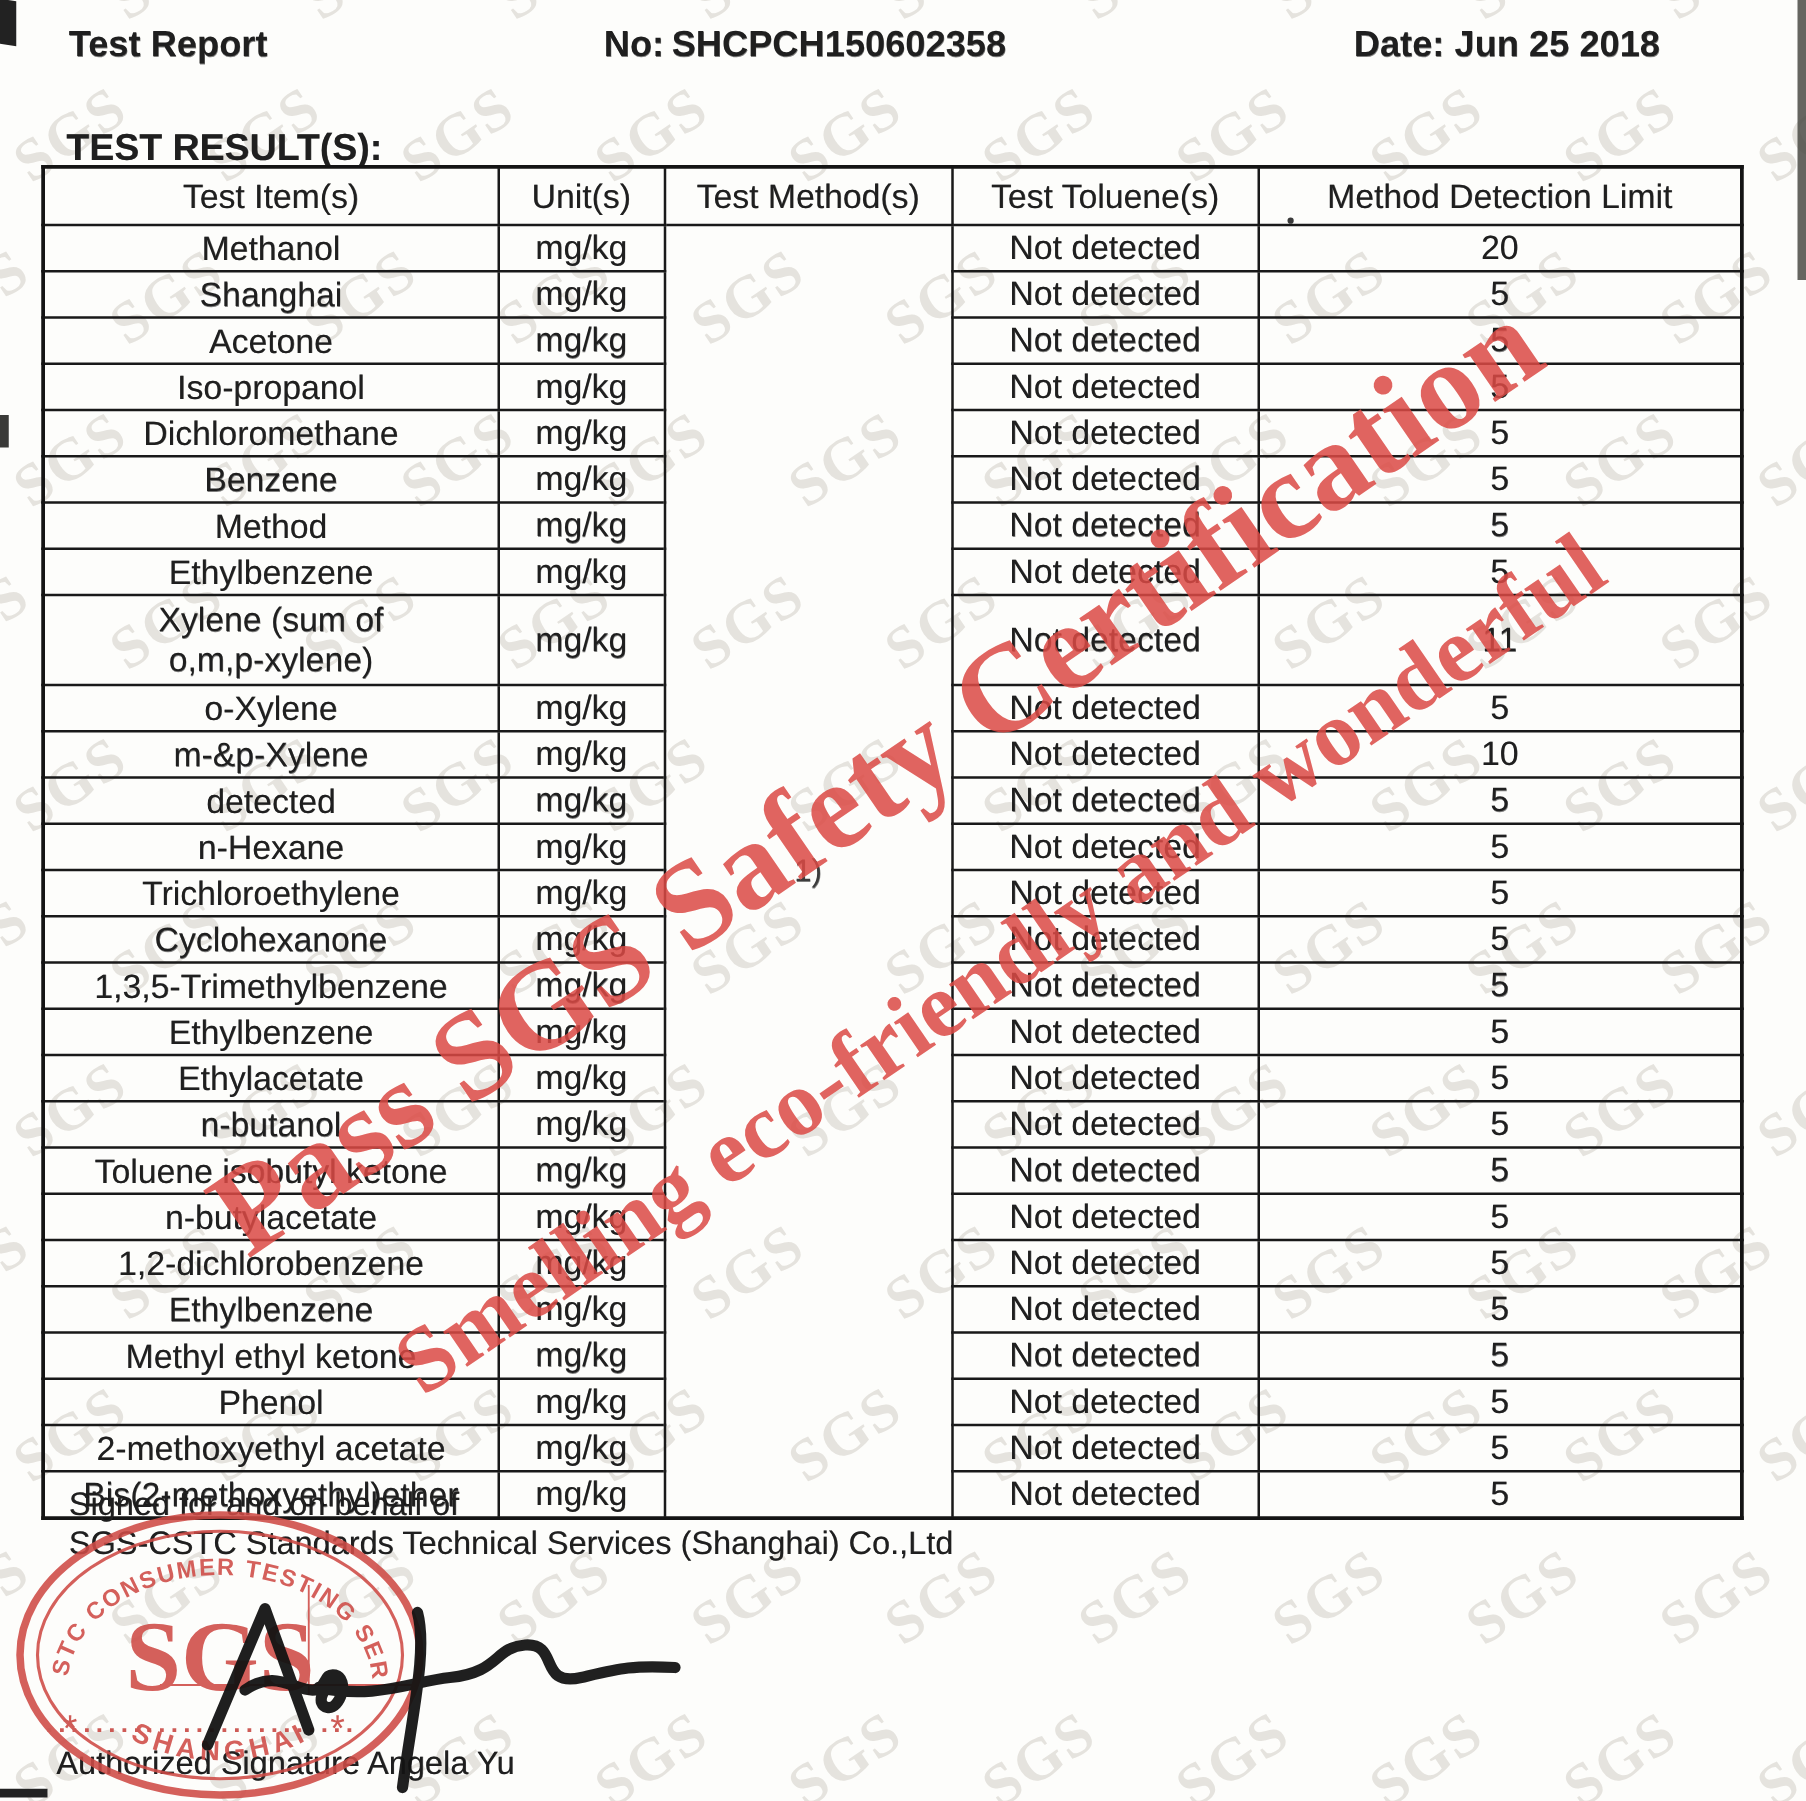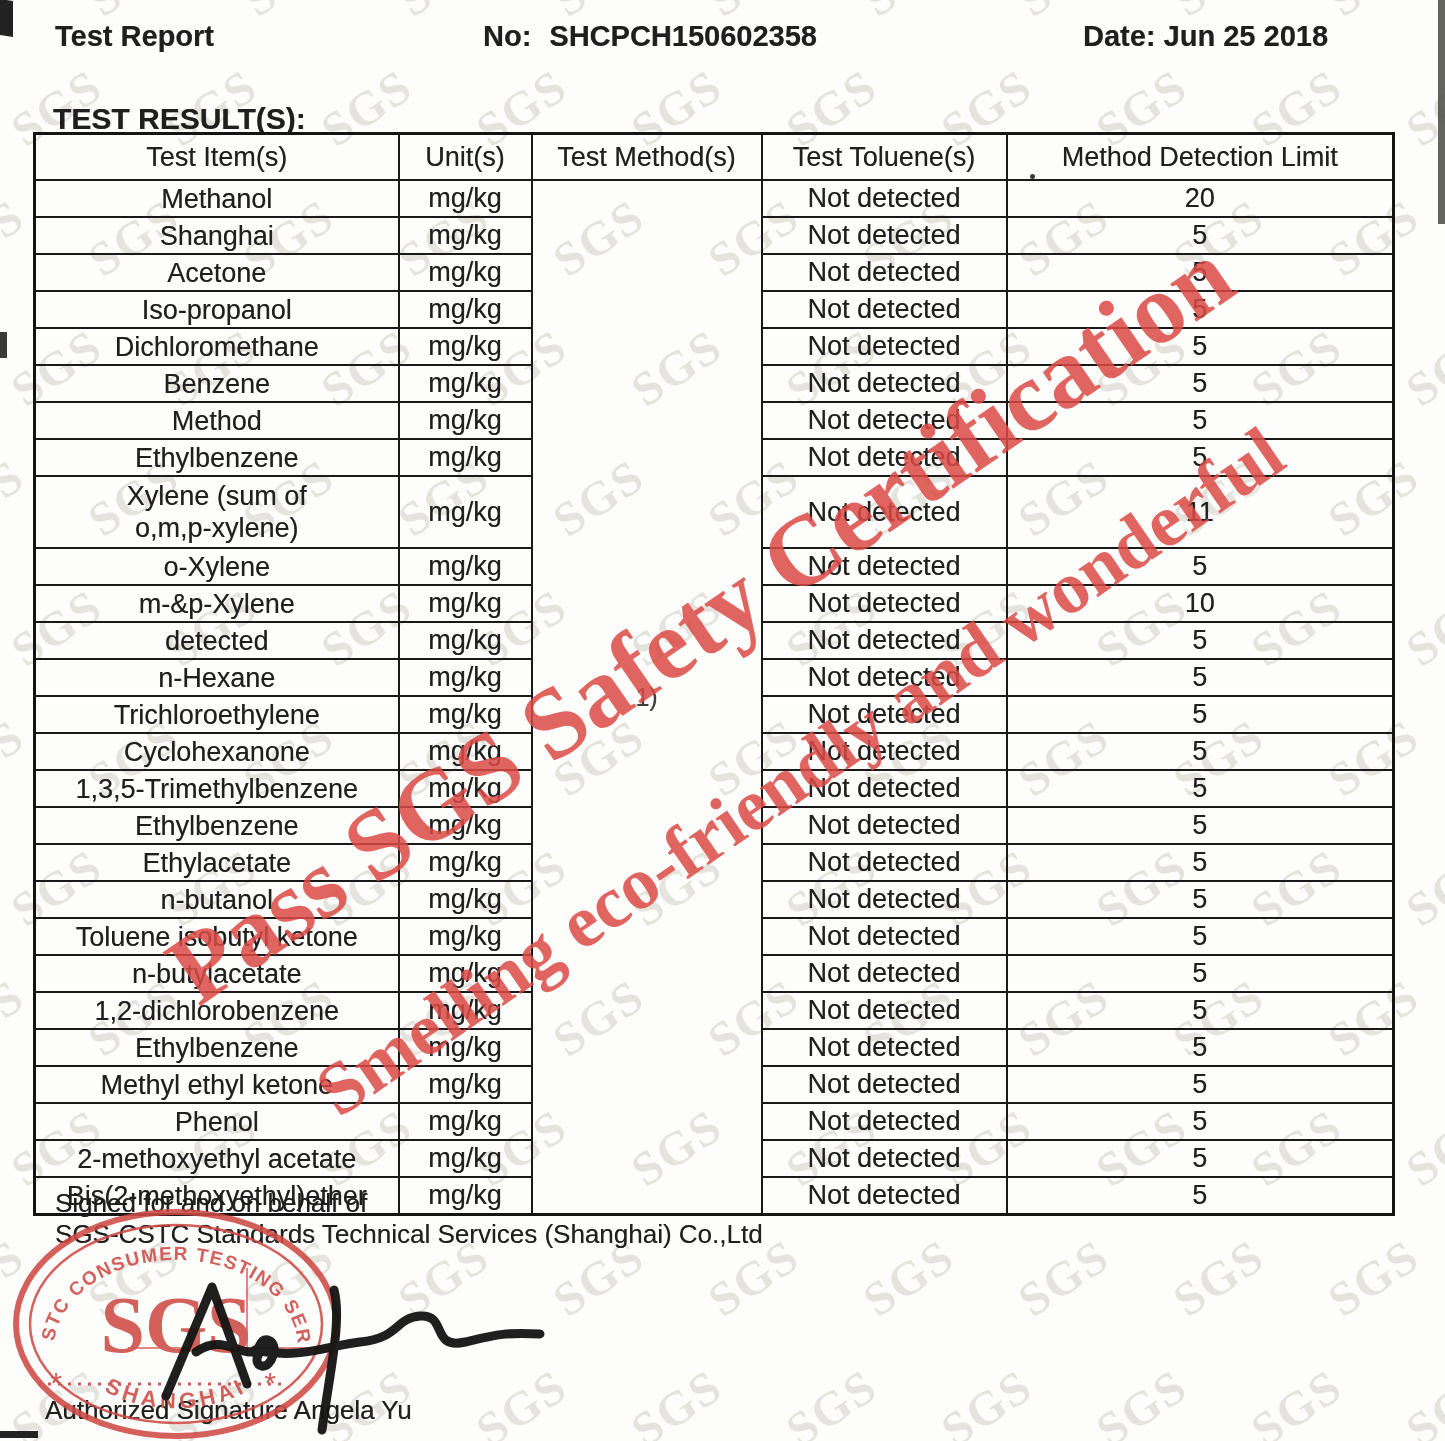--- a/index.html
+++ b/index.html
@@ -18,21 +18,21 @@
     font-size:48px;letter-spacing:2px;
     color:rgba(168,162,146,0.28);
     transform:rotate(-34deg);
     white-space:nowrap;
   }
   
   .doc-text{z-index:1;text-shadow:0.3px 0.3px 0 rgba(0,0,0,0.5);white-space:nowrap;}
   .hdr{font-weight:bold;font-size:29px;top:20px;}
   .hdr-title{left:55px;}
   .hdr-no{left:483px;}
-  .hdr-no .val{margin-left:18px;}
+  .hdr-no .val{margin-left:6px;}
   .hdr-date{left:1083px;}
   .section-title{left:53px;top:102px;font-weight:bold;font-size:30px;}
   .dot-art{left:1030px;top:174px;width:5px;height:5px;background:#3a3a3a;border-radius:50%;z-index:1;}
   
   table#results{
     position:absolute;left:33px;top:132px;width:1359px;z-index:1;
     border-collapse:collapse;table-layout:fixed;
     font-size:27px;
   }
   #results th,#results td{

